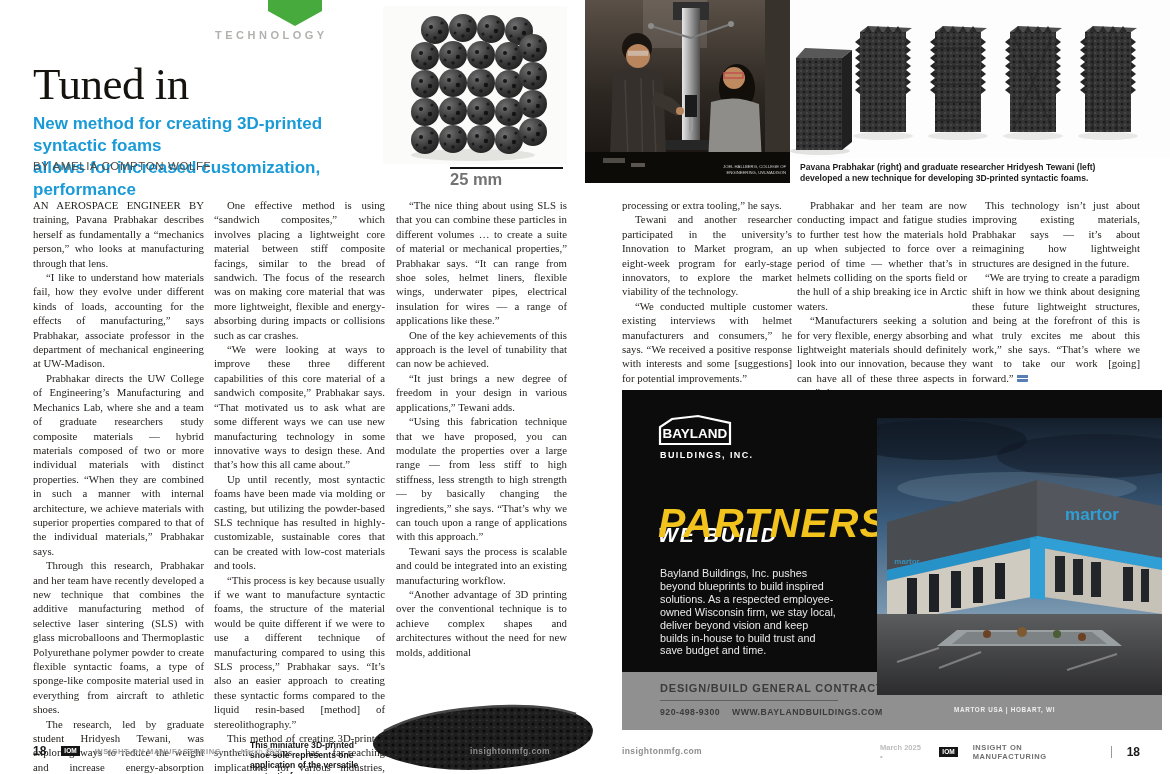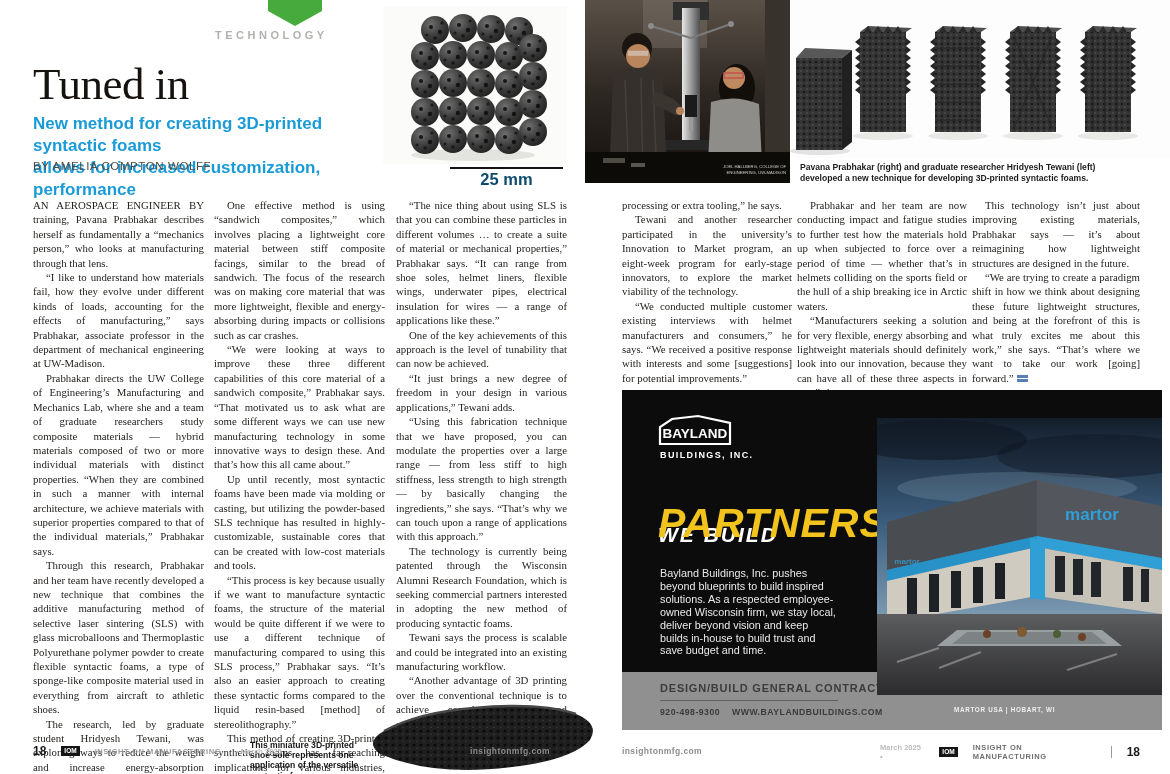--- a/index.html
+++ b/index.html
@@ -33,22 +33,22 @@
   .c6{left:972px;width:168px;}
 
   .endmark{display:inline-block;width:11px;height:8px;margin-left:3px;vertical-align:baseline;
     background:#577fb5;border-radius:1px;
     background-image:linear-gradient(#fff 0,#fff 1px,transparent 1px),
                      linear-gradient(transparent 4px,#fff 4px,#fff 5px,transparent 5px);}
 
   
   .cube-photo{left:383px;top:6px;width:184px;height:158px;background:#fbfbf9;}
   .scale-line{left:450px;top:167px;width:113px;height:2px;background:#131313;}
-  .scale-text{left:450px;top:170px;width:113px;text-align:center;font-size:16.5px;
-    font-weight:bold;color:#0c4a6e;}
+  .scale-text{left:450px;top:170px;width:113px;text-align:left;font-size:16.5px;
+    font-weight:bold;color:#737373;}
   .lab-photo{left:585px;top:0;width:205px;height:183px;}
   .blocks-photo{left:790px;top:0;width:380px;height:158px;background:#fdfdfd;}
   .team-caption{left:800px;top:162px;width:370px;font-size:8.6px;font-weight:bold;
     color:#1c1c1c;line-height:10.5px;}
   .sole-photo{left:362px;top:686px;width:238px;height:88px;}
   .sole-caption{left:250px;top:740px;width:112px;font-size:8.6px;font-weight:bold;
     color:#161616;line-height:10.2px;}
 
   
   .ad{left:622px;top:390px;width:540px;height:340px;background:#0c0c0c;}
@@ -258,21 +258,20 @@
   <p>“We were looking at ways to improve these three different capabilities of this core material of a sandwich composite,” Prabhakar says. “That motivated us to ask what are some different ways we can use new manufacturing technology in some innovative ways to design these. And that’s how this all came about.”</p>
   <p>Up until recently, most syntactic foams have been made via molding or casting, but utilizing the powder-based SLS technique has resulted in highly-customizable, sustainable cores that can be created with low-cost materials and tools.</p>
   <p>“This process is key because usually if we want to manufacture syntactic foams, the structure of the material would be quite different if we were to use a different technique of manufacturing compared to using this SLS process,” Prabhakar says. “It’s also an easier approach to creating these syntactic forms compared to the liquid resin-based [method] of stereolithography.”</p>
   <p>This method of creating 3D-printed synthetic foams has far-reaching implications for various industries, including defense, aerospace, marine, recreation and sports.</p>
 </div>
 <div class="col c3">
   <p>“The nice thing about using SLS is that you can combine these particles in different volumes … to create a suite of material or mechanical properties,” Prabhakar says. “It can range from shoe soles, helmet liners, flexible wings, underwater pipes, electrical insulation for wires — a range of applications like these.”</p>
   <p>One of the key achievements of this approach is the level of tunability that can now be achieved.</p>
   <p>“It just brings a new degree of freedom in your design in various applications,” Tewani adds.</p>
   <p>“Using this fabrication technique that we have proposed, you can modulate the properties over a large range — from less stiff to high stiffness, less strength to high strength — by basically changing the ingredients,” she says. “That’s why we can touch upon a range of applications with this approach.”</p>
-  <p>The technology is currently being patented through the Wisconsin Alumni Research Foundation, which is seeking commercial partners interested in adopting the new method of producing syntactic foams.</p>
   <p>Tewani says the process is scalable and could be integrated into an existing manufacturing workflow.</p>
   <p>“Another advantage of 3D printing over the conventional technique is to achieve complex shapes and architectures without the need for new molds, additional</p>
 </div>
 <div class="col c4">
   <p class="ni">processing or extra tooling,” he says.</p>
   <p>Tewani and another researcher participated in the university’s Innovation to Market program, an eight-week program for early-stage innovators, to explore the market viability of the technology.</p>
   <p>“We conducted multiple customer existing interviews with helmet manufacturers and consumers,” he says. “We received a positive response with interests and some [suggestions] for potential improvements.”</p>
 </div>
 <div class="col c5">
   <p>Prabhakar and her team are now conducting impact and fatigue studies to further test how the materials hold up when subjected to force over a period of time — whether that’s in helmets colliding on the sports field or the hull of a ship breaking ice in Arctic waters.</p>

